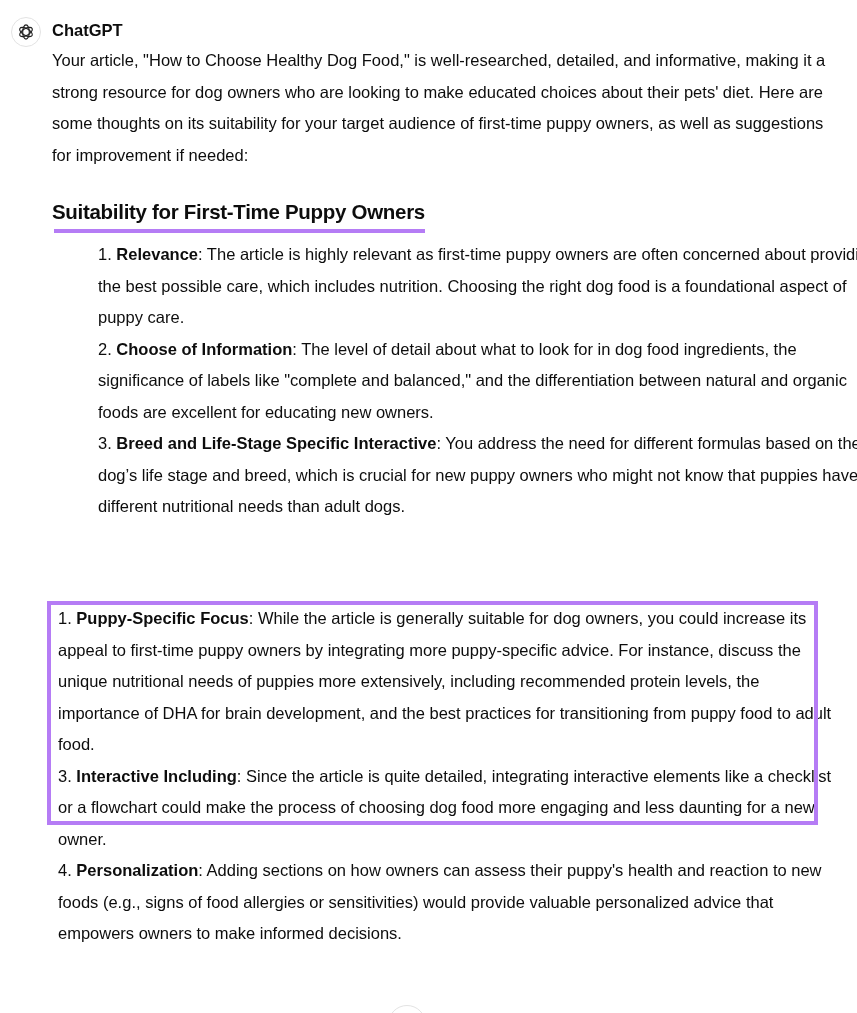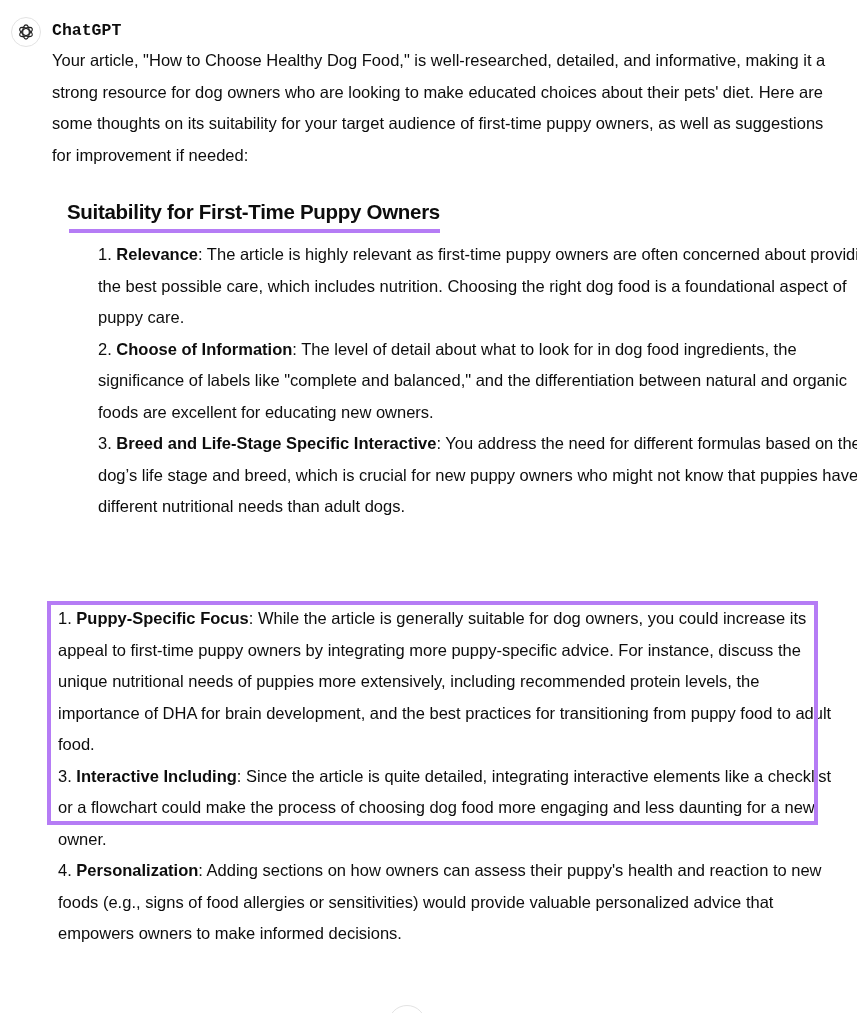--- a/index.html
+++ b/index.html
@@ -7,26 +7,26 @@
     width: 857px; height: 1013px; overflow: hidden; position: relative;
     font-family: "Liberation Sans", "DejaVu Sans", sans-serif;
     color: #0d0d0d;
   }
   .avatar {
     position: absolute; left: 11px; top: 17px; width: 30px; height: 30px;
     border-radius: 50%; border: 1px solid #e3e3e3; box-sizing: border-box;
     display: flex; align-items: center; justify-content: center; background: #fff;
   }
   .sender {
-    position: absolute; left: 52px; top: 21px; font-weight: bold; font-size: 16.5px; font-family: Liberation Mono, monospace;
+    position: absolute; left: 52px; top: 21px; font-weight: bold; font-size: 16.5px;
   }
   .body-text { font-size: 16.5px; line-height: 31.5px; }
   .intro { position: absolute; left: 52px; top: 45px; width: 790px; }
   .heading {
-    position: absolute; left: 67px; font-size: 20.5px; font-weight: bold;
+    position: absolute; left: 52px; font-size: 20.5px; font-weight: bold;
     letter-spacing: -0.3px; line-height: 26px;
   }
   .heading .underline {
     display: block; height: 4px; background: #b57cf5; margin-top: 4px; margin-left: 2px;
   }
   .h1 { top: 199px; }
   .h2 { top: 563px; }
   .list { position: absolute; left: 58px; width: 780px; }
   .list1 { top: 239px; margin-left: 40px; }
   .list2 { top: 603px; }

